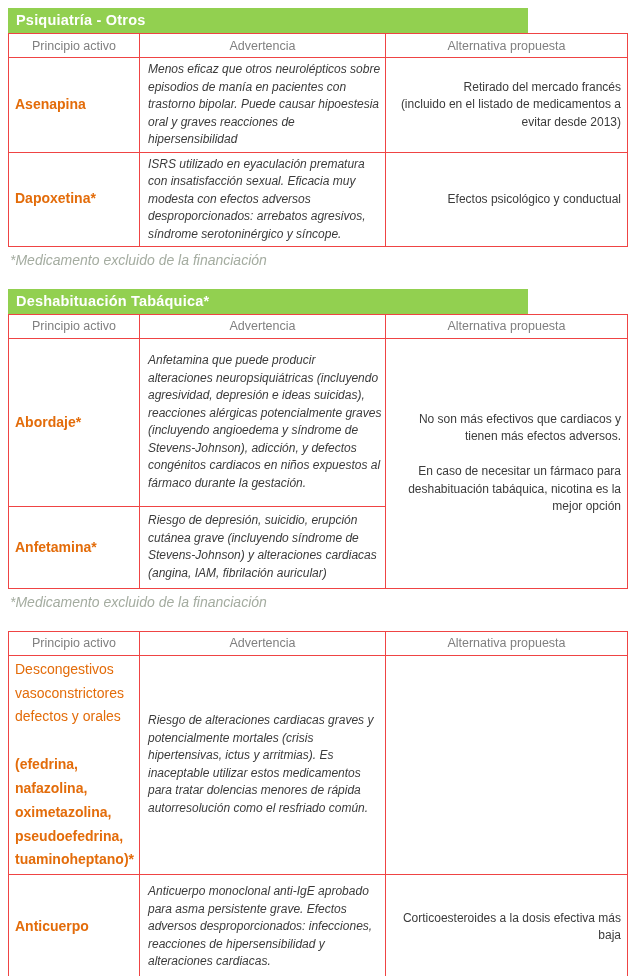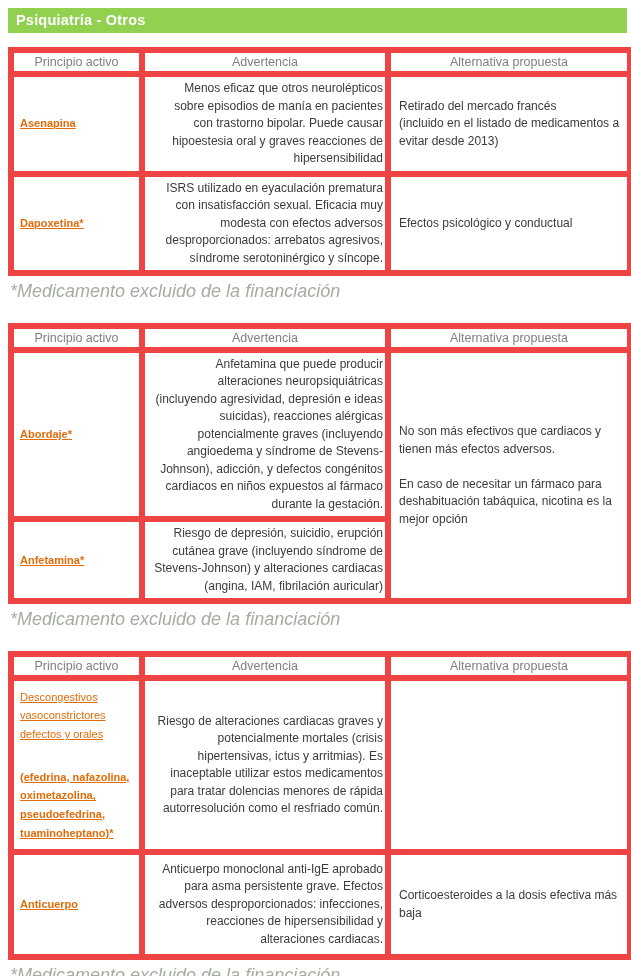--- a/index.html
+++ b/index.html
@@ -4,58 +4,57 @@
 <style>
   html, body { margin: 0; padding: 0; background: #ffffff; }
   body {
     width: 631px; height: 976px; overflow: hidden;
     font-family: "Liberation Sans", sans-serif;
     -webkit-font-smoothing: antialiased;
   }
   .page { padding: 8px 4px 0 8px; }
   .section { margin: 0 0 0 0; }
   .green-bar {
-    box-sizing: border-box; width: 619px; height: 25px;
+    box-sizing: border-box; width: 520px; height: 25px;
     background: #92D050; color: #ffffff;
     font-weight: 700; font-size: 14.5px; line-height: 19px;
-    padding: 3px 0 3px 8px; margin-bottom: 14px;
+    padding: 3px 0 3px 8px; margin-bottom: 0;
     letter-spacing: 0.2px;
   }
   table {
     border-collapse: collapse; table-layout: fixed;
     width: 619px; background: #ffffff;
   }
   col.c1 { width: 131px; }
   col.c2 { width: 246px; }
   col.c3 { width: 242px; }
-  th, td { border: 6px solid #ef4444; box-sizing: border-box; }
+  th, td { border: 1px solid #ef4444; box-sizing: border-box; }
   tr.cols th {
     height: 24px; color: #7F7F7F; font-weight: 400;
     font-size: 12.5px; text-align: center; padding: 2px 4px;
     background: #ffffff;
   }
   td.principio {
-    color: #E36C0A; font-weight: 700; font-size: 11px;
+    color: #E36C0A; font-weight: 700; font-size: 14px;
     line-height: 1.7; padding: 2px 4px 2px 6px; vertical-align: middle;
     text-align: left;
-    text-decoration: underline;
   }
   td.principio .reg { font-weight: 400; display: block; }
   td.principio .bold-part { font-weight: 700; display: block; margin-top: 24px; }
   td.advert {
     color: #3B3B3B; font-size: 12px; line-height: 1.46;
-    padding: 3px 2px 3px 8px; vertical-align: middle; text-align: right;
+    padding: 3px 2px 3px 8px; vertical-align: middle; text-align: left; font-style: italic;
   }
   td.altern {
     color: #3B3B3B; font-size: 12px; line-height: 1.46;
-    padding: 3px 6px 3px 8px; vertical-align: middle; text-align: left;
+    padding: 3px 6px 3px 8px; vertical-align: middle; text-align: right;
     white-space: pre-line;
   }
   .footnote {
-    color: #A4ACA0; font-style: italic; font-size: 18px;
+    color: #A4ACA0; font-style: italic; font-size: 14px;
     margin: 5px 0 20px 2px; line-height: 1.2;
   }
   .section:last-child .footnote { margin-bottom: 0; }
 </style>
 </head>
 <body>
 
 <div class="page">
 
   <div class="section">
@@ -84,20 +83,21 @@
           <td class="principio">Dapoxetina*</td>
           <td class="advert">ISRS utilizado en eyaculación prematura con insatisfacción sexual. Eficacia muy modesta con efectos adversos desproporcionados: arrebatos agresivos, síndrome serotoninérgico y síncope.</td>
           <td class="altern">Efectos psicológico y conductual</td>
         </tr>
       </tbody>
     </table>
     <p class="footnote">*Medicamento excluido de la financiación</p>
   </div>
 
   <div class="section">
+    <div class="green-bar">Deshabituación Tabáquica*</div>
     <table>
       <colgroup>
           <col class="c1">
           <col class="c2">
           <col class="c3">
         </colgroup>
       <thead>
         <tr class="cols">
           <th>Principio activo</th>
           <th>Advertencia</th>

